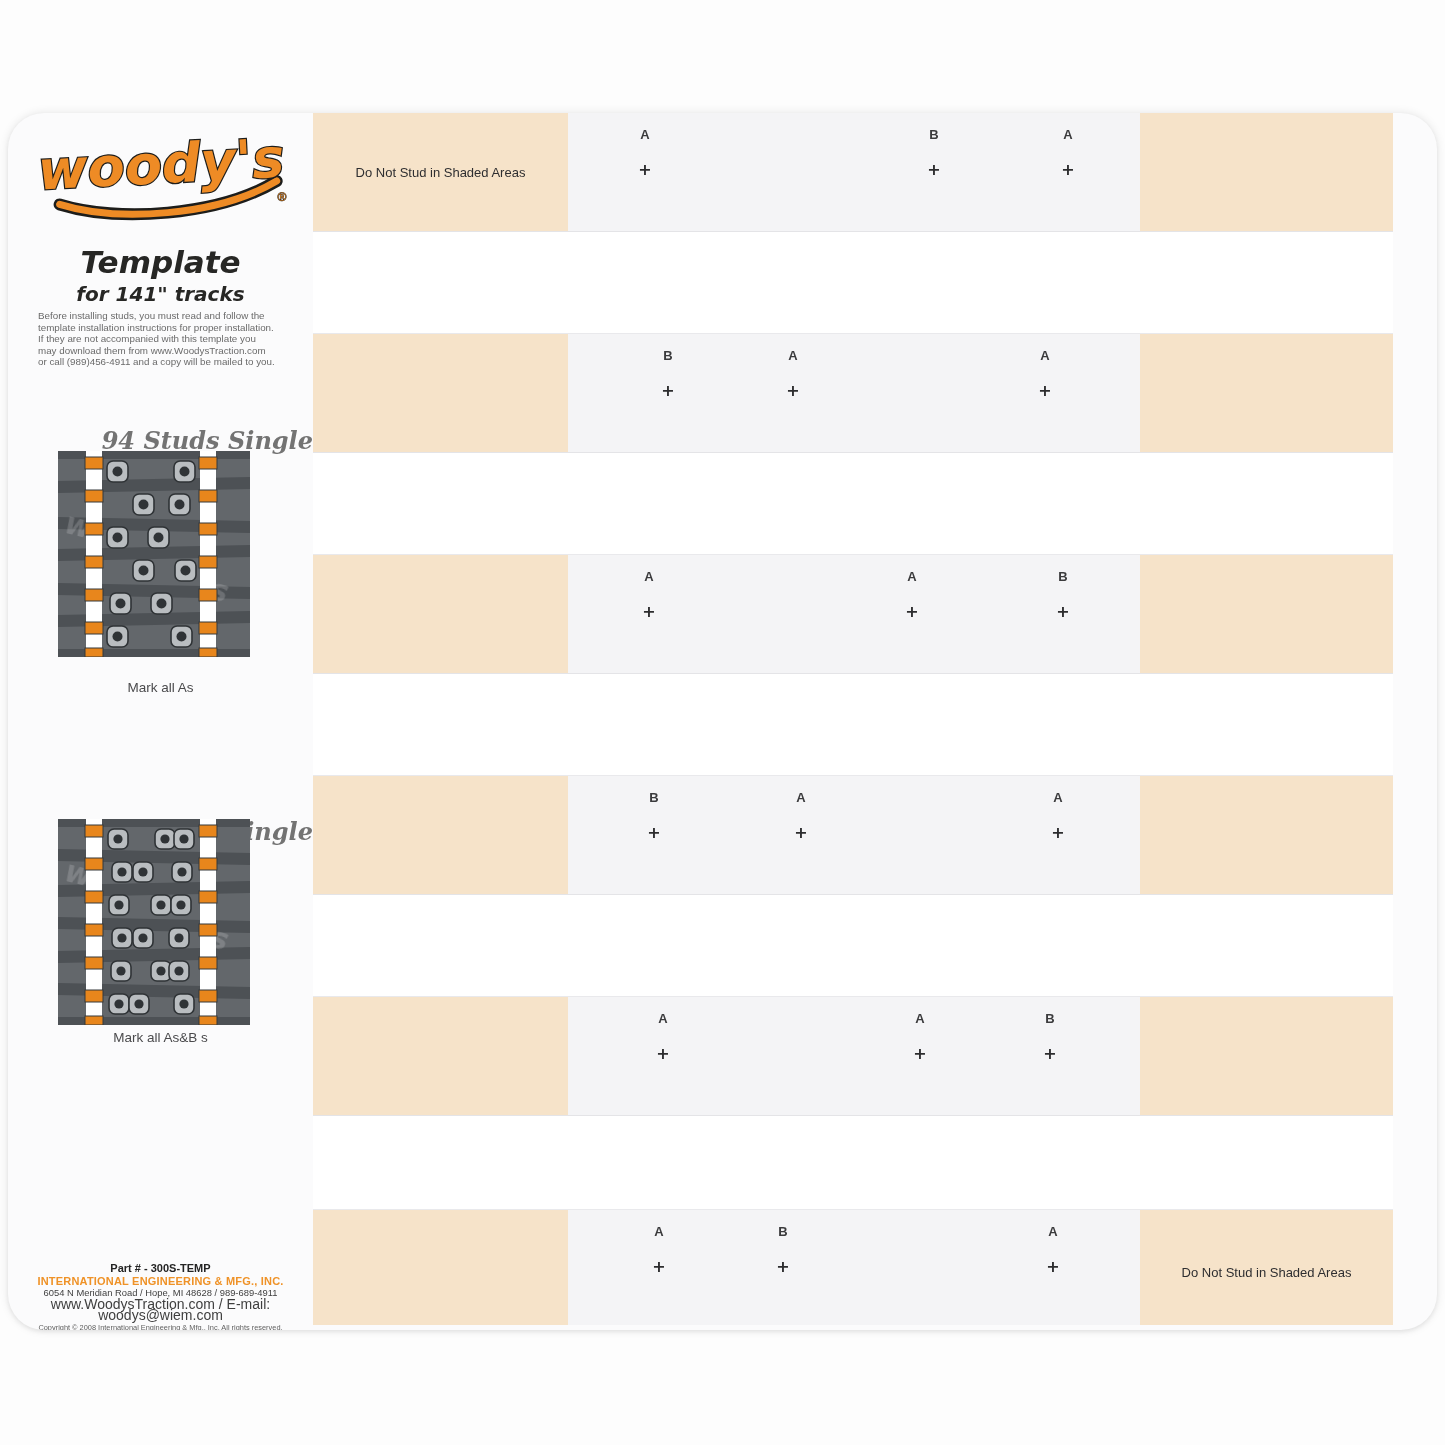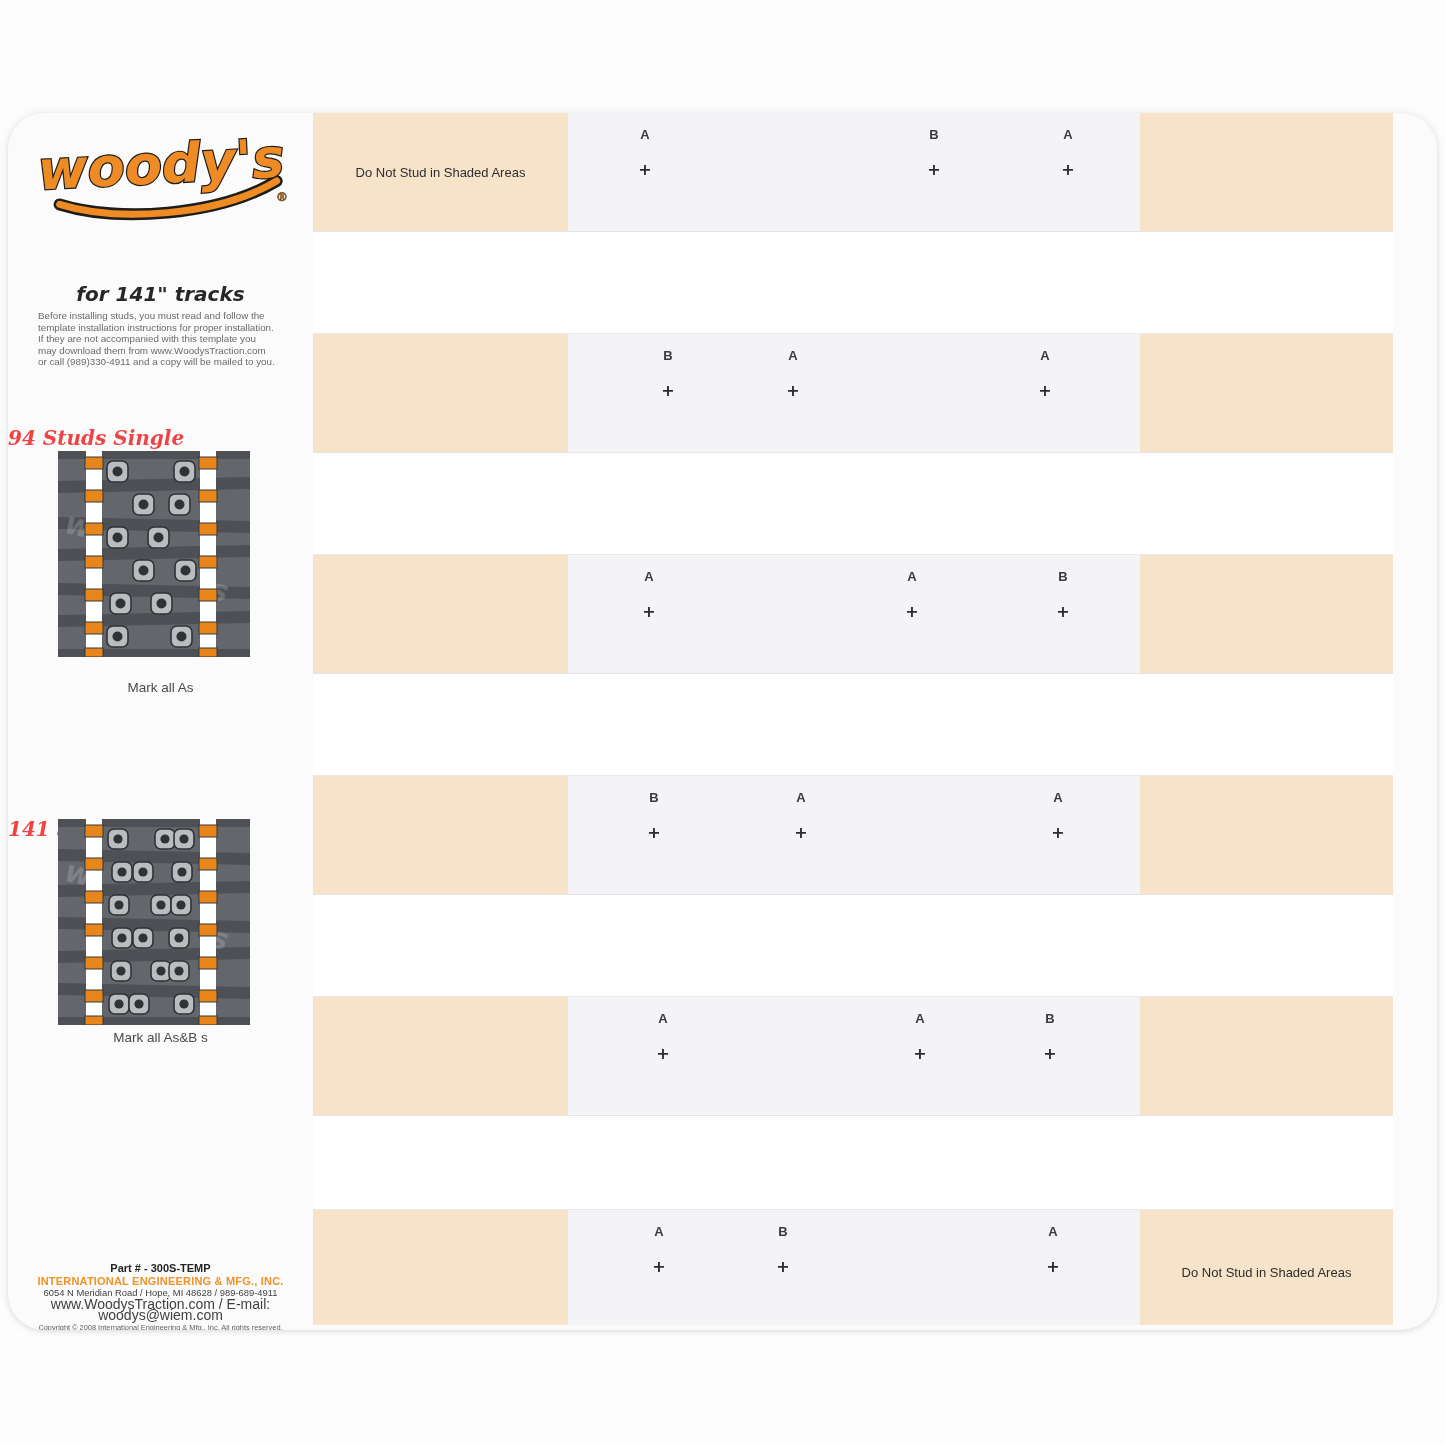--- a/index.html
+++ b/index.html
@@ -22,23 +22,23 @@
     font-family:"DejaVu Sans",sans-serif;font-weight:bold;font-style:italic;
     font-size:26px;color:#272725;letter-spacing:-0.5px;}
   .title2{position:absolute;left:0;top:131px;width:305px;text-align:center;
     font-family:"DejaVu Sans",sans-serif;font-weight:bold;font-style:italic;
     font-size:31px;color:#272725;}
   .title3{position:absolute;left:0;top:169px;width:305px;text-align:center;
     font-family:"DejaVu Sans",sans-serif;font-weight:bold;font-style:italic;
     font-size:20px;color:#272725;}
   .intro{position:absolute;left:30px;top:197px;width:238px;
     font-size:9.8px;line-height:11.6px;color:#6a6a6a;}
-  .stud-heading{position:absolute;width:305px;left:0;text-align:left;
+  .stud-heading{position:absolute;width:305px;left:0;text-align:right;
     font-family:"DejaVu Serif",serif;font-weight:bold;font-style:italic;
-    font-size:20px;color:#ef4444;}
+    font-size:24px;color:#737373;}
   .h94{top:313px;}
   .h141{top:681px;margin-top:23px;}
   .track{position:absolute;left:50px;width:192px;height:206px;}
   .t94{top:338px;}
   .t141{top:706px;}
   .track-caption{position:absolute;width:305px;left:0;text-align:center;
     font-size:13.5px;color:#4a4a4c;}
   .c94{top:547px;margin-top:20px;}
   .c141{top:917px;}
   .warning{position:absolute;left:40px;top:992px;width:214px;height:50px;
@@ -79,23 +79,24 @@
       <svg width="265" height="104" viewBox="0 0 265 104" aria-hidden="true">
         <g transform="rotate(-3 132 52)">
           <path d="M28,80 C85,101 185,100 246,68" fill="none" stroke="#1d1d1b" stroke-width="12" stroke-linecap="round"></path>
           <path d="M28,80 C85,101 185,100 246,68" fill="none" stroke="#ee8b25" stroke-width="7" stroke-linecap="round"></path>
           <text x="8" y="64" font-family="DejaVu Sans" font-style="italic" font-weight="bold" font-size="54" fill="#ee8b25" stroke="#1d1d1b" stroke-width="2.4" paint-order="stroke">woody's</text>
           <text x="246" y="88" font-size="12" fill="#ee8b25" stroke="#1d1d1b" stroke-width="0.8" paint-order="stroke">®</text>
         </g>
       </svg>
     </div>
 
+    <div class="title2">Template</div>
     <div class="title3">for 141" tracks</div>
 
-    <div class="intro">Before installing studs, you must read and follow the template installation instructions for proper installation. If they are not accompanied with this template you may download them from www.WoodysTraction.com or call (989)330-4911 and a copy will be mailed to you.</div>
+    <div class="intro">Before installing studs, you must read and follow the template installation instructions for proper installation. If they are not accompanied with this template you may download them from www.WoodysTraction.com or call (989)456-4911 and a copy will be mailed to you.</div>
 
     <div class="stud-heading h94">94 Studs Single</div>
 
     <div class="track t94">
       <svg width="192" height="206" viewBox="0 0 192 206" aria-hidden="true">
         <rect width="192" height="206" fill="#63676b"></rect>
         <g fill="#4d5155">
           <rect x="0" y="0" width="192" height="8"></rect>
           <rect x="0" y="30" width="192" height="12" transform="skewY(-1.2)"></rect>
           <rect x="0" y="66" width="192" height="12" transform="skewY(1.2)"></rect>

